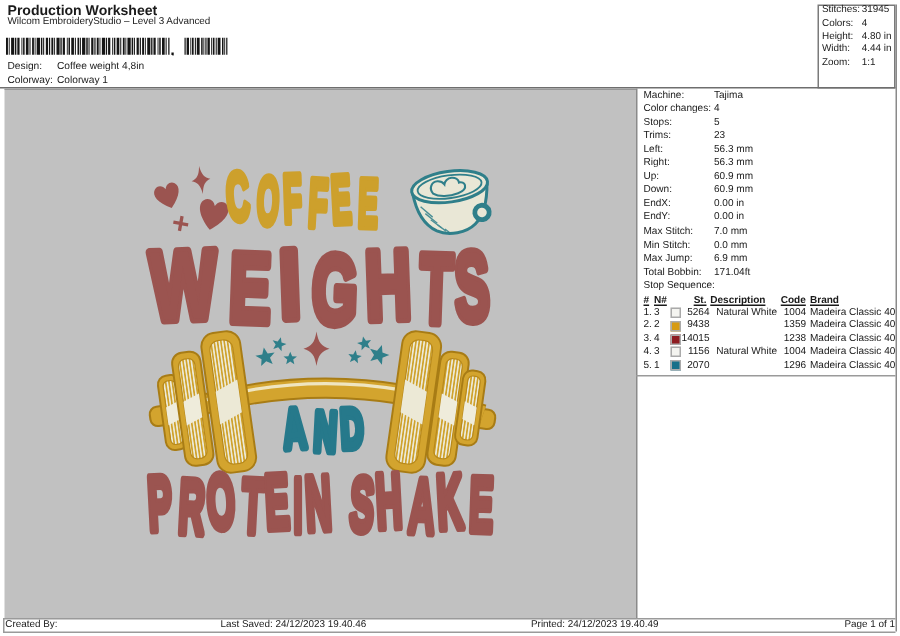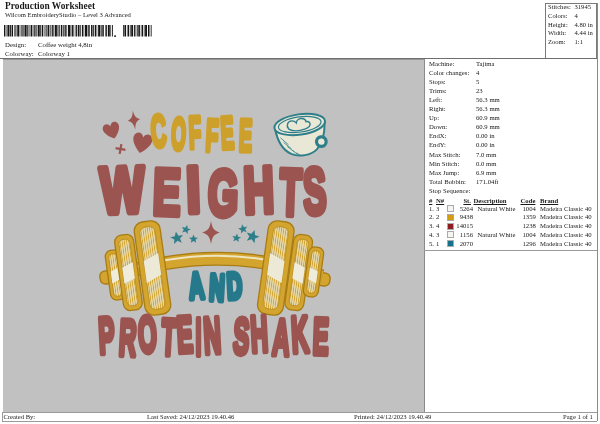--- a/index.html
+++ b/index.html
@@ -1,18 +1,18 @@
 <!DOCTYPE html>
 <html><head>
 <meta charset="utf-8">
 <style>
   html,body{margin:0;padding:0;}
   body{width:600px;height:424px;background:#ffffff;font-family:"Liberation Sans",sans-serif;position:relative;overflow:hidden;}
   .abs{position:absolute;}
-  .t{color:#1a1a1a;white-space:nowrap;font-family:Liberation Serif, serif;}
+  .t{color:#1a1a1a;white-space:nowrap;}
 </style>
 </head>
 <body>
 
   <div class="abs t" style="left:5px;top:0.5px;font-size:9.4px;font-weight:bold;">Production Worksheet</div>
   <div class="abs t" style="left:5px;top:11px;font-size:6.6px;">Wilcom EmbroideryStudio – Level 3 Advanced</div>
 
   <svg class="abs" style="left:4px;top:25px;" width="150" height="12" viewBox="0 0 150 12">
     <rect x="0" y="0" width="1.3" height="11.5" fill="#151515"></rect>
     <rect x="1.85" y="0" width="0.6" height="11.5" fill="#151515"></rect>

